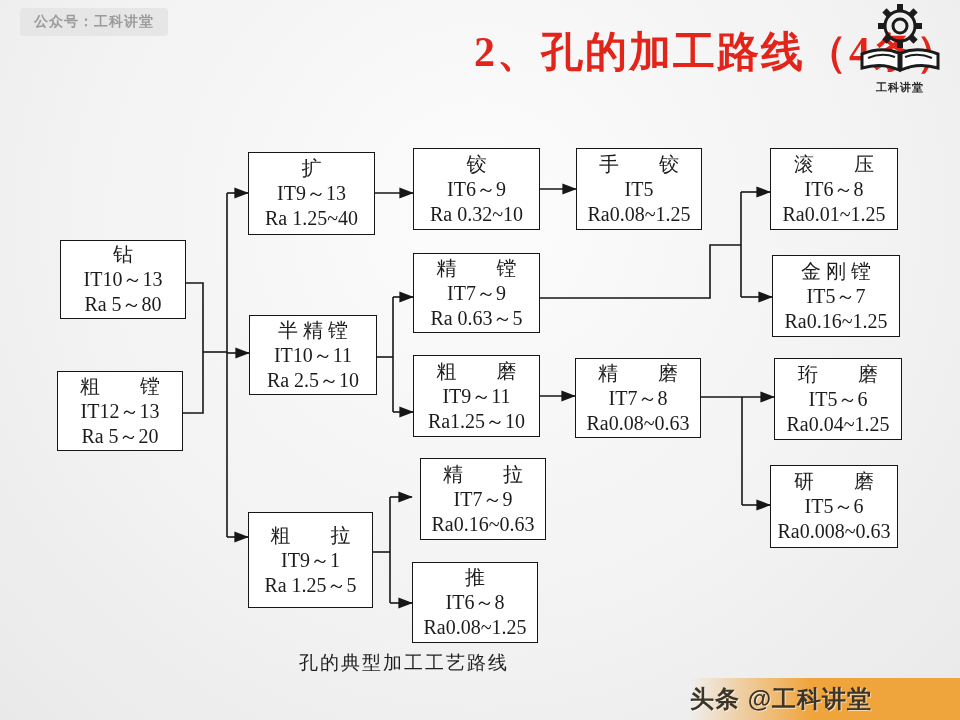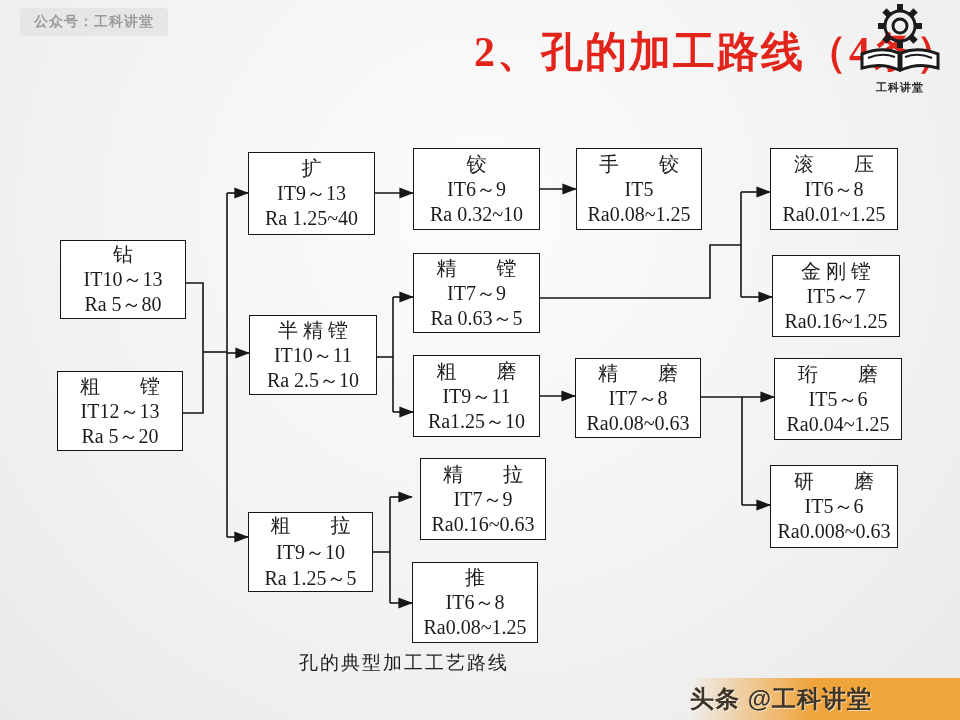--- a/index.html
+++ b/index.html
@@ -132,23 +132,23 @@
         <div class="node" style="left: 248px; top: 152px; width: 127px; height: 83px;">
           <div class="node-line">扩</div>
           <div class="node-line">IT9～13</div>
           <div class="node-line">Ra 1.25~40</div>
         </div>
         <div class="node" style="left: 249px; top: 315px; width: 128px; height: 80px;">
           <div class="node-line">半 精 镗</div>
           <div class="node-line">IT10～11</div>
           <div class="node-line">Ra 2.5～10</div>
         </div>
-        <div class="node" style="left: 248px; top: 512px; width: 125px; height: 80px; justify-content: space-between;">
+        <div class="node" style="left: 248px; top: 512px; width: 125px; height: 96px;">
           <div class="node-line">粗　　拉</div>
-          <div class="node-line">IT9～10</div>
+          <div class="node-line">IT9～1</div>
           <div class="node-line">Ra 1.25～5</div>
         </div>
         <div class="node" style="left: 413px; top: 148px; width: 127px; height: 82px;">
           <div class="node-line">铰</div>
           <div class="node-line">IT6～9</div>
           <div class="node-line">Ra 0.32~10</div>
         </div>
         <div class="node" style="left: 413px; top: 253px; width: 127px; height: 80px;">
           <div class="node-line">精　　镗</div>
           <div class="node-line">IT7～9</div>

